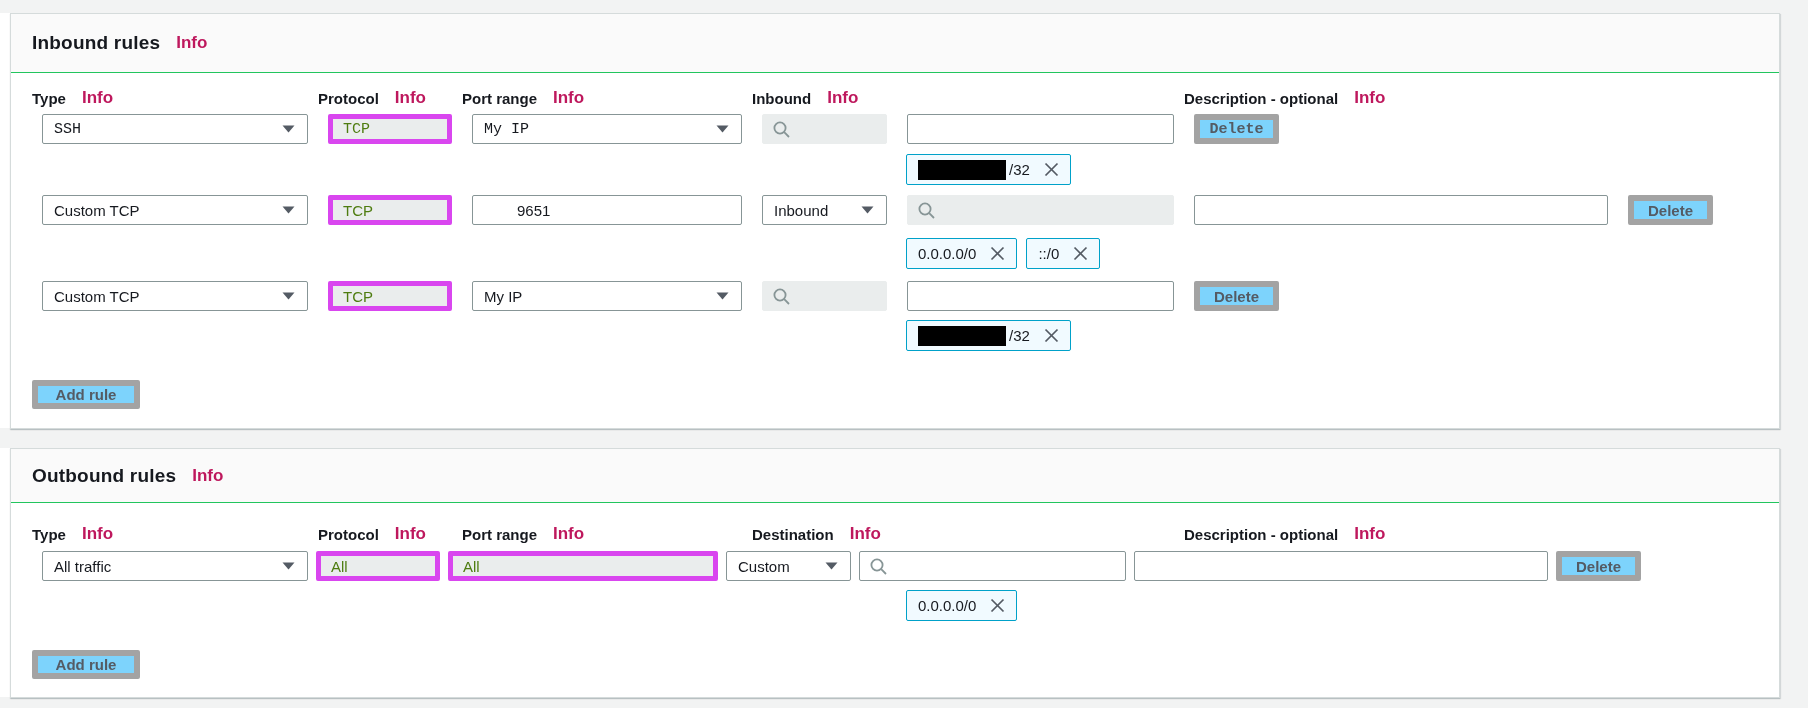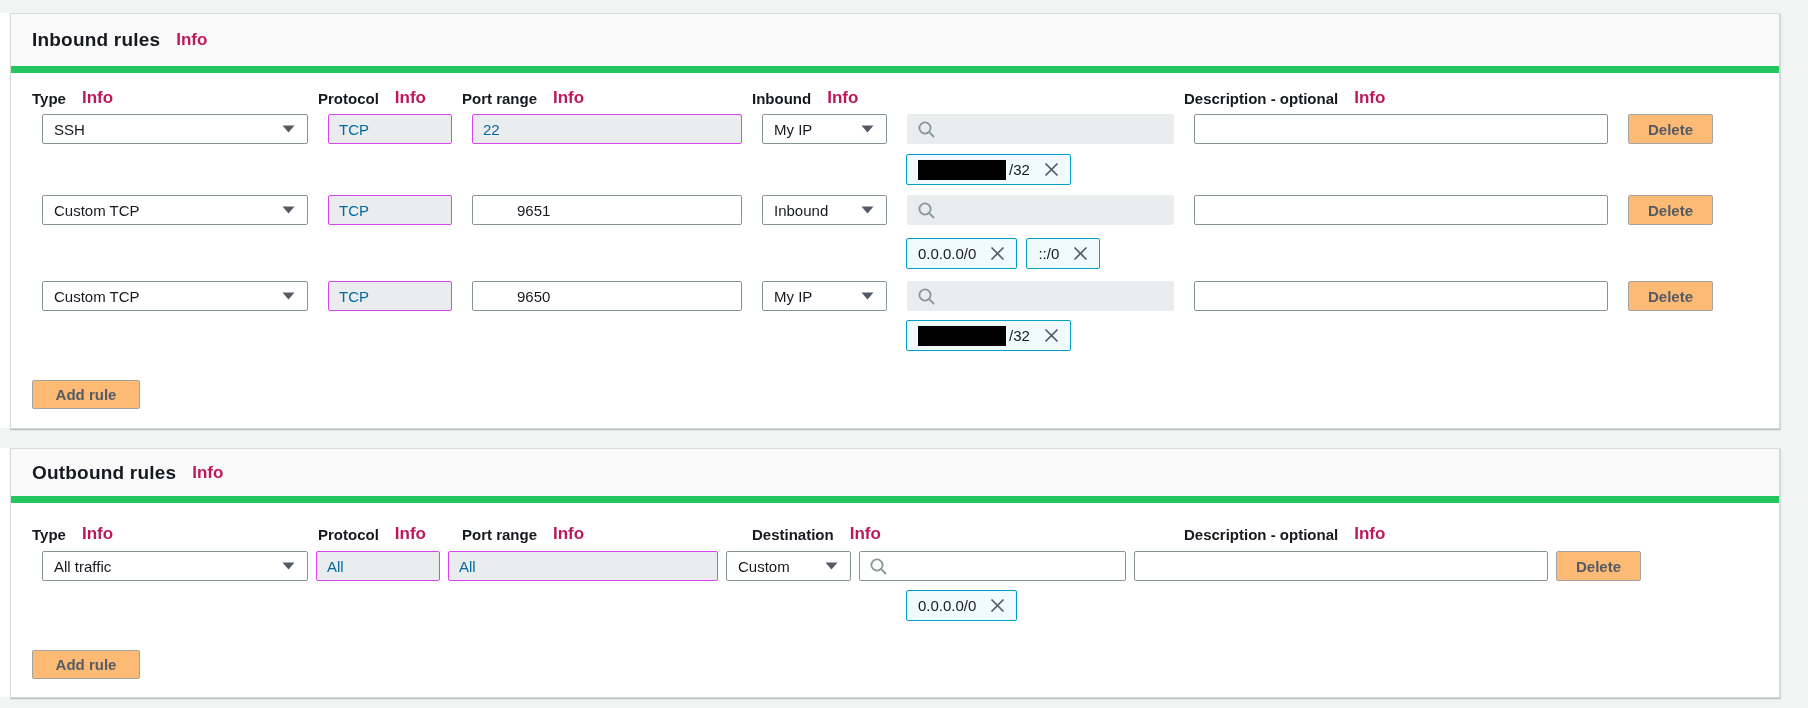--- a/index.html
+++ b/index.html
@@ -15,21 +15,21 @@
   .panel {
     position:absolute; left:10px; width:1770px;
     background:#ffffff;
     border:1px solid #d5dbdb;
     box-shadow:0 1px 1px 0 rgba(0,28,36,.15), 1px 1px 1px 0 rgba(0,28,36,.10);
   }
   #inbound-panel  { top:13px;  height:416px; }
   #outbound-panel { top:448px; height:250px; }
   .panel-header {
     background:#fafafa;
-    border-bottom:7px solid #22c55e;
+    border-bottom:1px solid #22c55e;
     display:flex; align-items:center;
     padding-left:21px;
   }
   #inbound-panel  .panel-header { height:59px; }
   #outbound-panel .panel-header { height:54px; }
   .panel-title { font-size:19px; font-weight:bold; color:#16191f; letter-spacing:.2px; }
   .info-link {
     font-size:17px; font-weight:bold; color:#be185d;
     margin-left:16px; text-decoration:none; cursor:pointer;
   }
@@ -50,29 +50,29 @@
     border:1px solid #879596; border-radius:2px;
     display:flex; align-items:center; justify-content:space-between;
     padding:0 12px 0 11px; font-size:15px; color:#16191f; cursor:pointer;
   }
   .field {
     width:100%; height:30px; border-radius:2px;
     font-size:15px; font-family:inherit; color:#16191f;
     padding:0 10px;
   }
   .field.enabled { background:#ffffff; border:1px solid #879596;padding-left:44px; }
-  .field.disabled { background:#eaeded; border:1px solid #d946ef; color:#0369a1; }
+  .field.disabled { background:#eaeded; border:5px solid #d946ef; color:#4d7c0f; }
   .search-box {
     height:30px; border-radius:2px;
     display:flex; align-items:center; padding-left:9px;
   }
   .search-box.disabled { background:#eaeded; border:1px solid #eaeded; }
   .search-box.enabled  { background:#ffffff; border:1px solid #879596; }
   .btn {
-    background:#fdba74; border:1px solid #a3a3a3; border-radius:2px;
+    background:#7dd3fc; border:6px solid #a3a3a3; border-radius:2px;
     color:#545b64; font-size:15px; font-weight:bold; font-family:inherit;
     cursor:pointer;
   }
   .delete-btn { width:85px; height:30px; }
   .add-btn { position:absolute; left:21px; width:108px; height:29px; }
   #inbound-headers  { top:74px; }
   #outbound-headers { top:75px; }
   .chips-row { position:absolute; left:895px; display:flex; gap:9px; }
   .chip {
     height:31px; background:#f1faff;
@@ -114,31 +114,30 @@
       <span class="col-label">Inbound</span>
       <a class="info-link">Info</a>
     </div>
     <div class="col-head" style="grid-column:6;">
       <span class="col-label">Description - optional</span>
       <a class="info-link">Info</a>
     </div>
     <div></div>
   </div>
 
-  <div class="rule-row" style="top:100px;">
+  <div class="rule-row" style="top:100px;font-family:Liberation Mono, monospace;">
     <div class="select-control">
       <span>SSH</span>
       <span>
         <svg width="13" height="8" viewBox="0 0 13 8">
             <polygon points="0.5,0.5 12.5,0.5 6.5,7.5" fill="#545b64"></polygon>
           </svg>
       </span>
     </div>
     <input class="field disabled" disabled="" value="TCP" style="">
-    <input class="field disabled" disabled="" value="22" style="">
     <div class="select-control">
       <span>My IP</span>
       <span>
         <svg width="13" height="8" viewBox="0 0 13 8">
             <polygon points="0.5,0.5 12.5,0.5 6.5,7.5" fill="#545b64"></polygon>
           </svg>
       </span>
     </div>
     <div class="search-box disabled">
       <span>
@@ -220,21 +219,20 @@
   <div class="rule-row" style="top:267px;">
     <div class="select-control">
       <span>Custom TCP</span>
       <span>
         <svg width="13" height="8" viewBox="0 0 13 8">
             <polygon points="0.5,0.5 12.5,0.5 6.5,7.5" fill="#545b64"></polygon>
           </svg>
       </span>
     </div>
     <input class="field disabled" disabled="" value="TCP" style="">
-    <input class="field enabled" value="9650" style="">
     <div class="select-control">
       <span>My IP</span>
       <span>
         <svg width="13" height="8" viewBox="0 0 13 8">
             <polygon points="0.5,0.5 12.5,0.5 6.5,7.5" fill="#545b64"></polygon>
           </svg>
       </span>
     </div>
     <div class="search-box disabled">
       <span>

